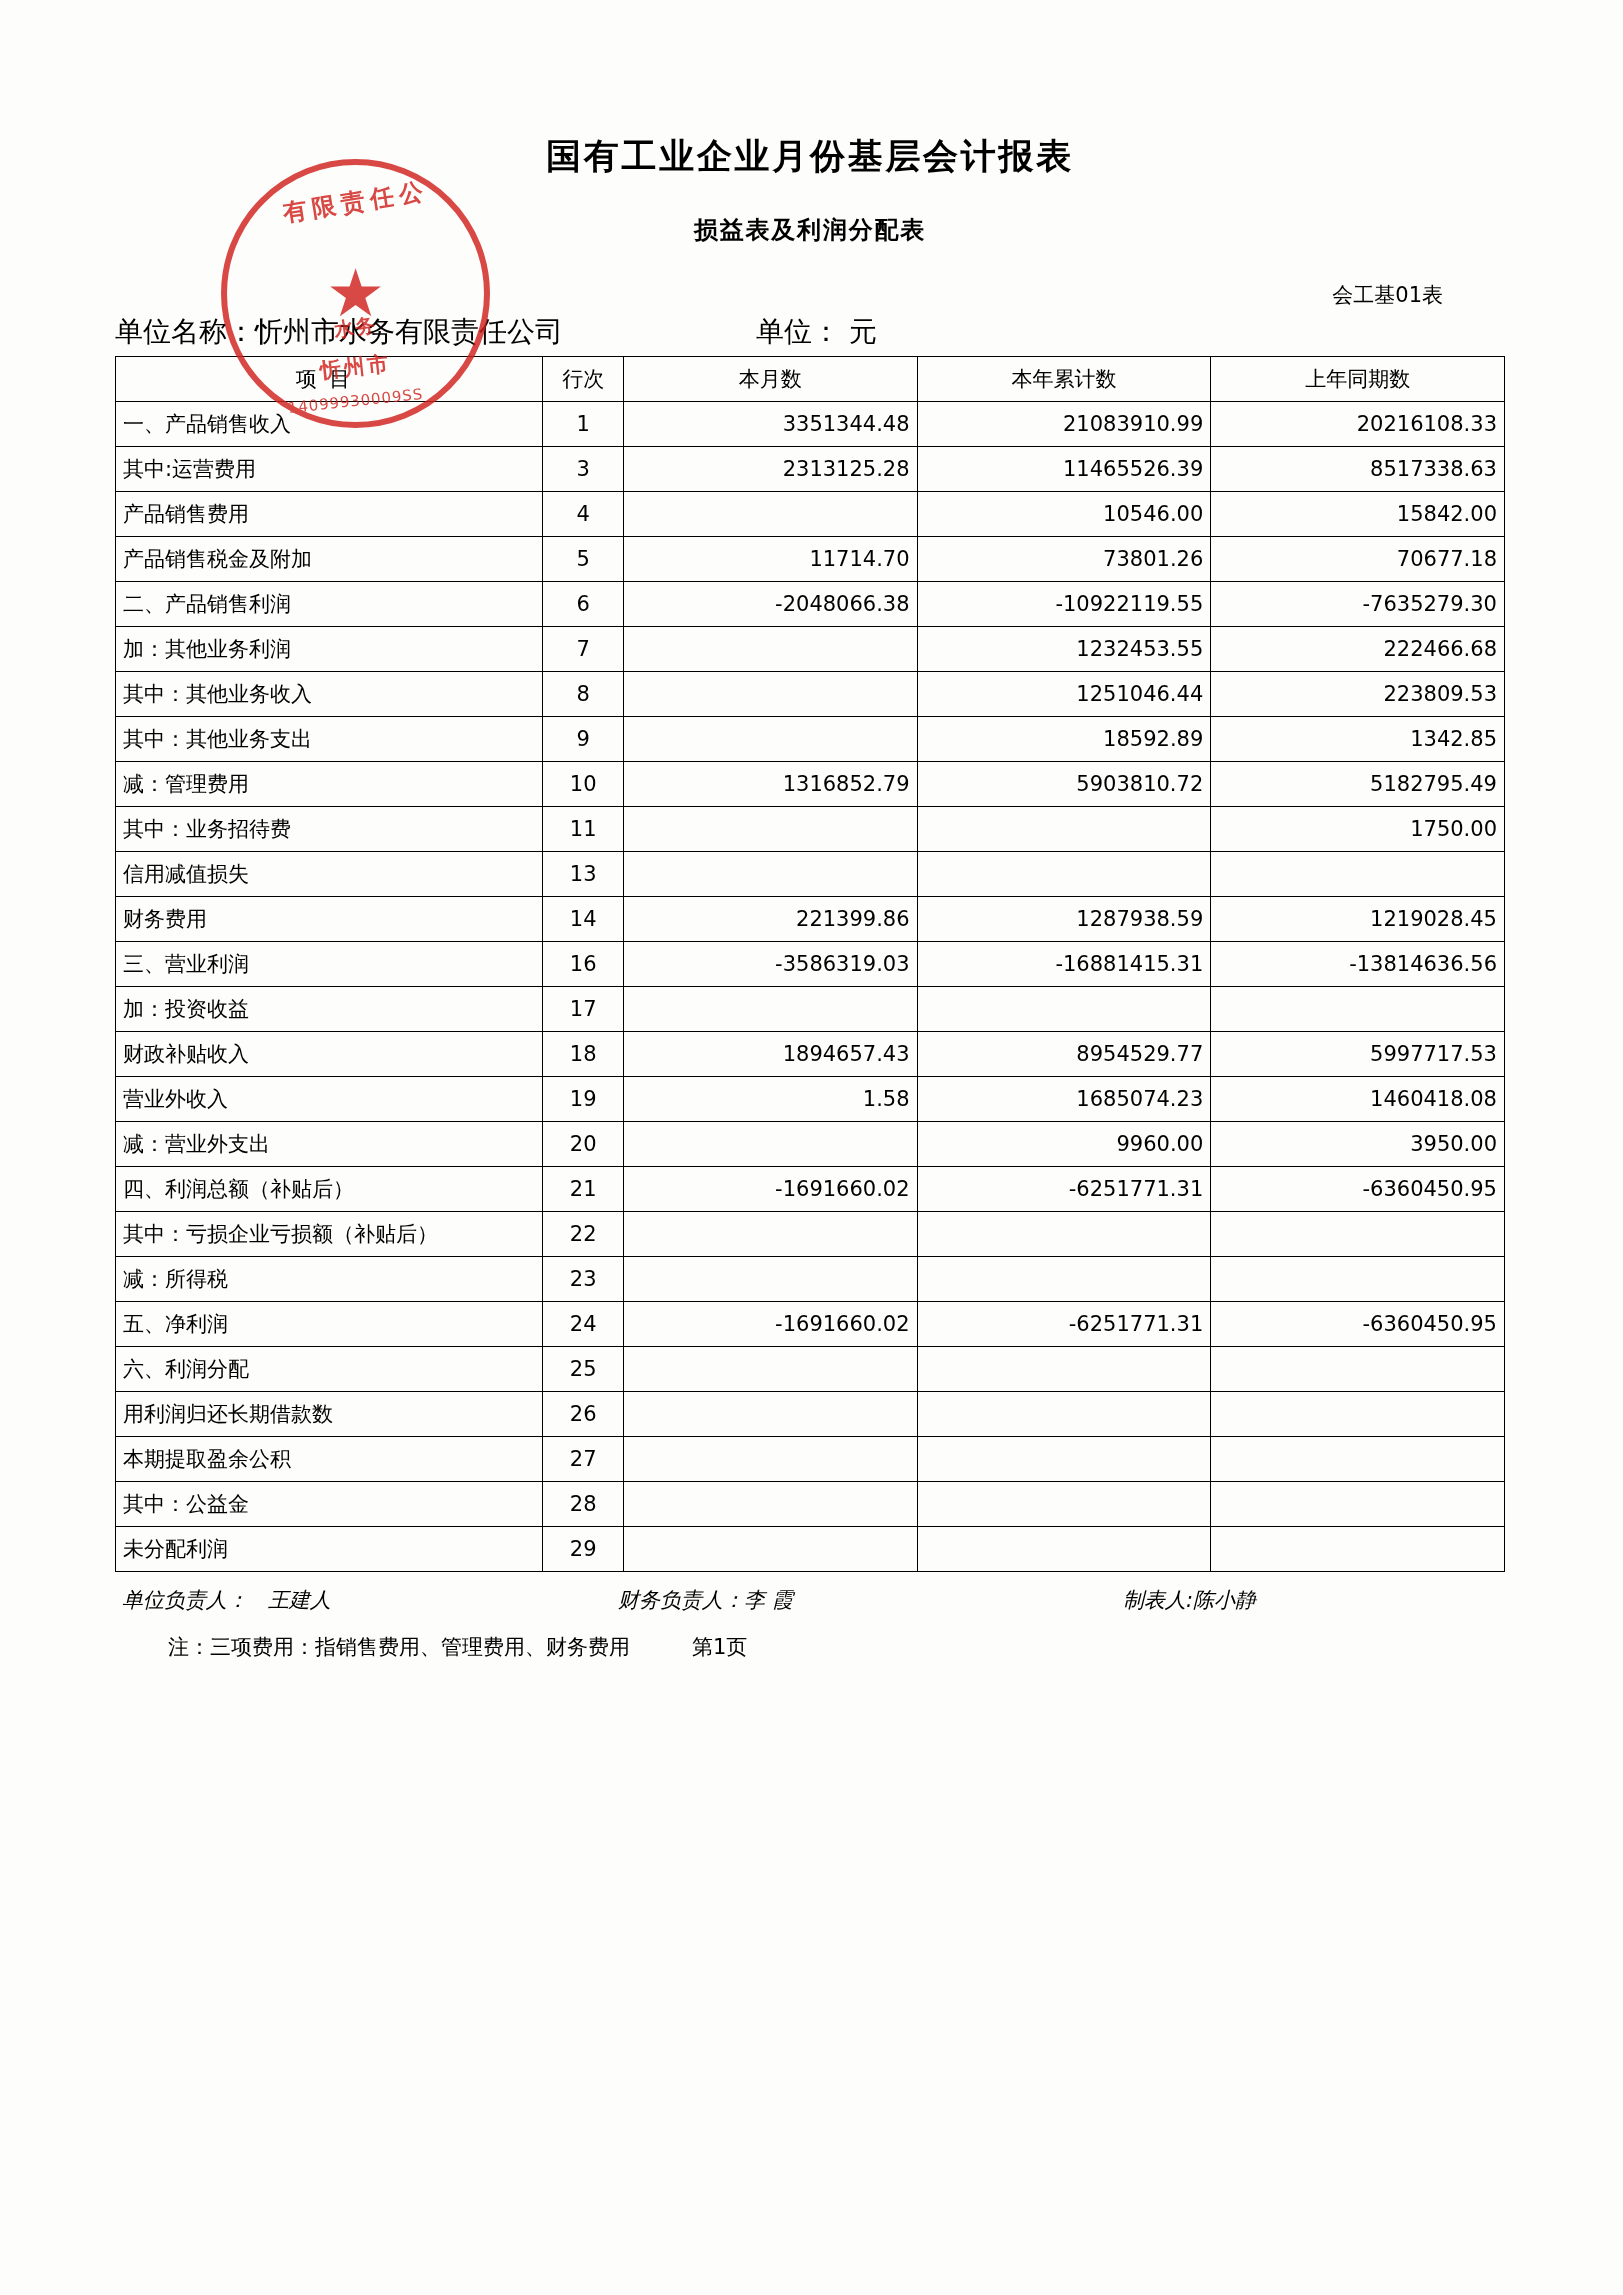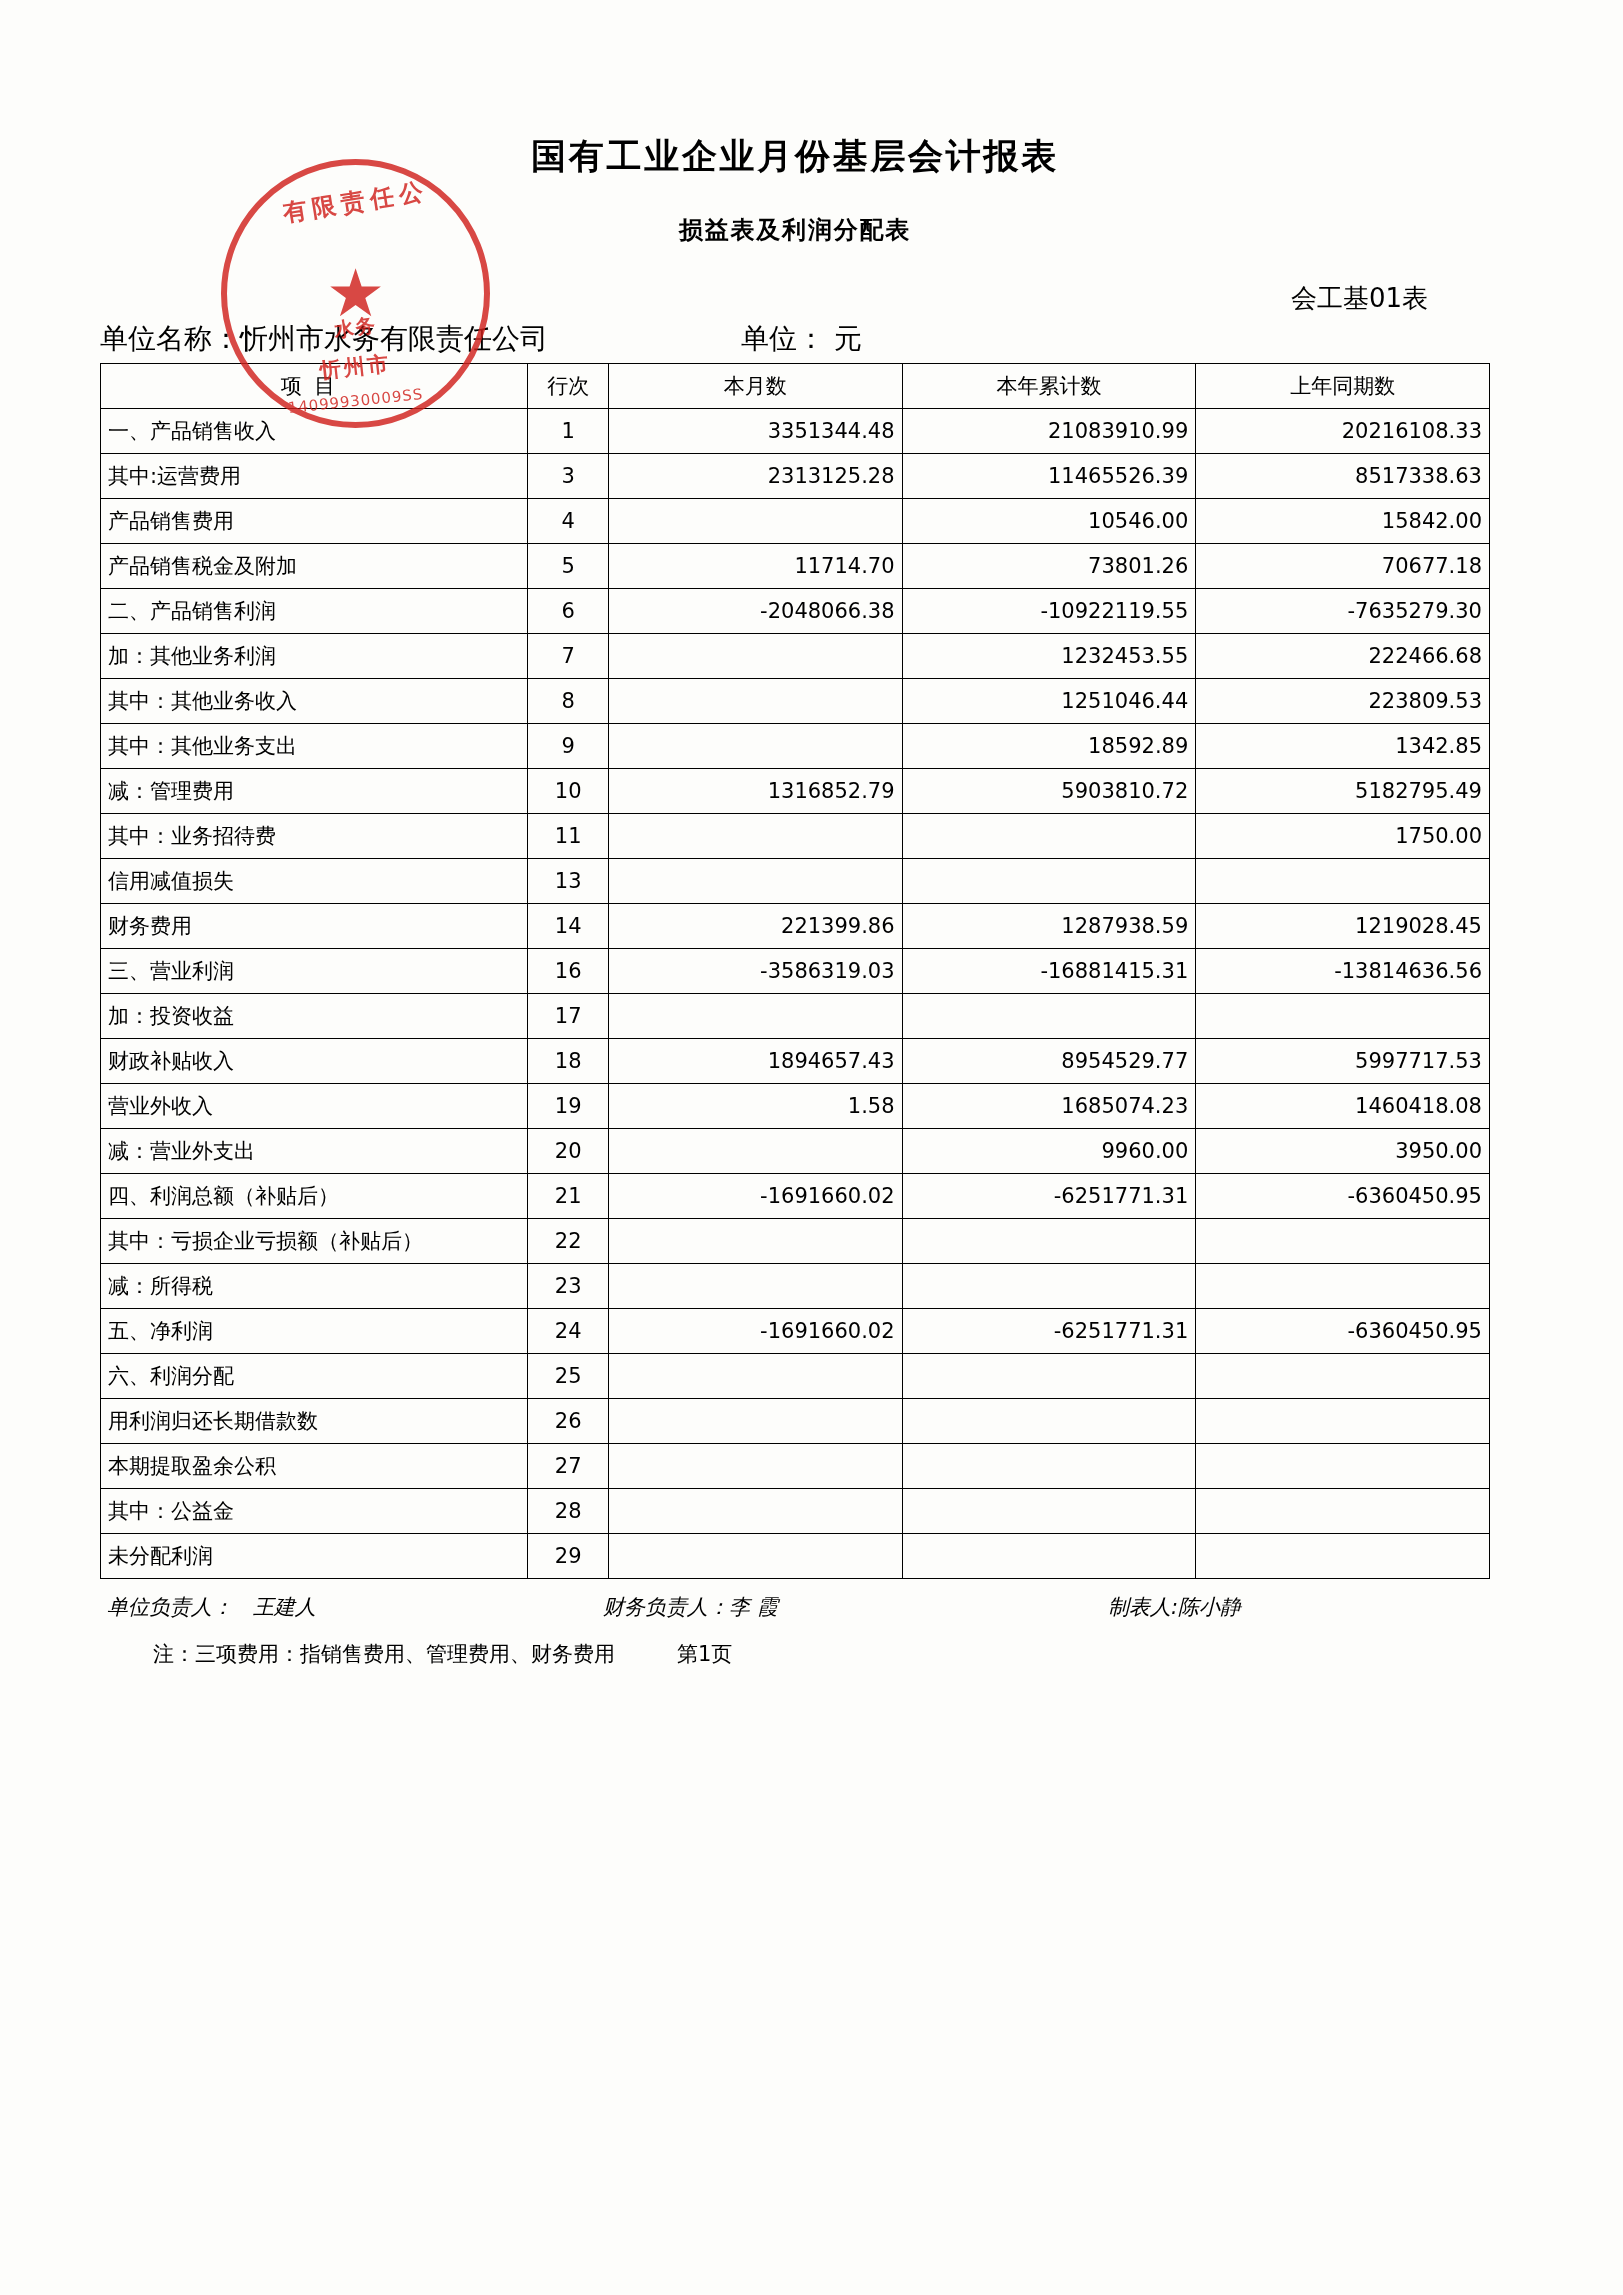--- a/index.html
+++ b/index.html
@@ -17,41 +17,41 @@
   }
   .page {
     position: absolute;
     left: 0; top: 0;
     width: 1623px;
     height: 2295px;
     background: #fdfdfb;
   }
   .doc {
     position: absolute;
-    left: 100px;
+    left: 115px;
     top: 133px;
     width: 1390px;
   }
   .main-title {
     text-align: center;
     font-size: 35px;
     font-weight: bold;
     letter-spacing: 2.7px;
     margin: 0 0 34px 0;
   }
   .sub-title {
     text-align: center;
     font-size: 24px;
     font-weight: bold;
     letter-spacing: 1.8px;
     margin: 0 0 35px 0;
   }
   .form-code {
     text-align: right;
-    font-size: 26px;
+    font-size: 21px;
     padding-right: 62px;
     margin-bottom: 3.5px;
   }
   .meta-row {
     display: flex;
     align-items: flex-end;
     font-size: 28px;
     margin-bottom: 5.3px;
     position: relative;
   }

